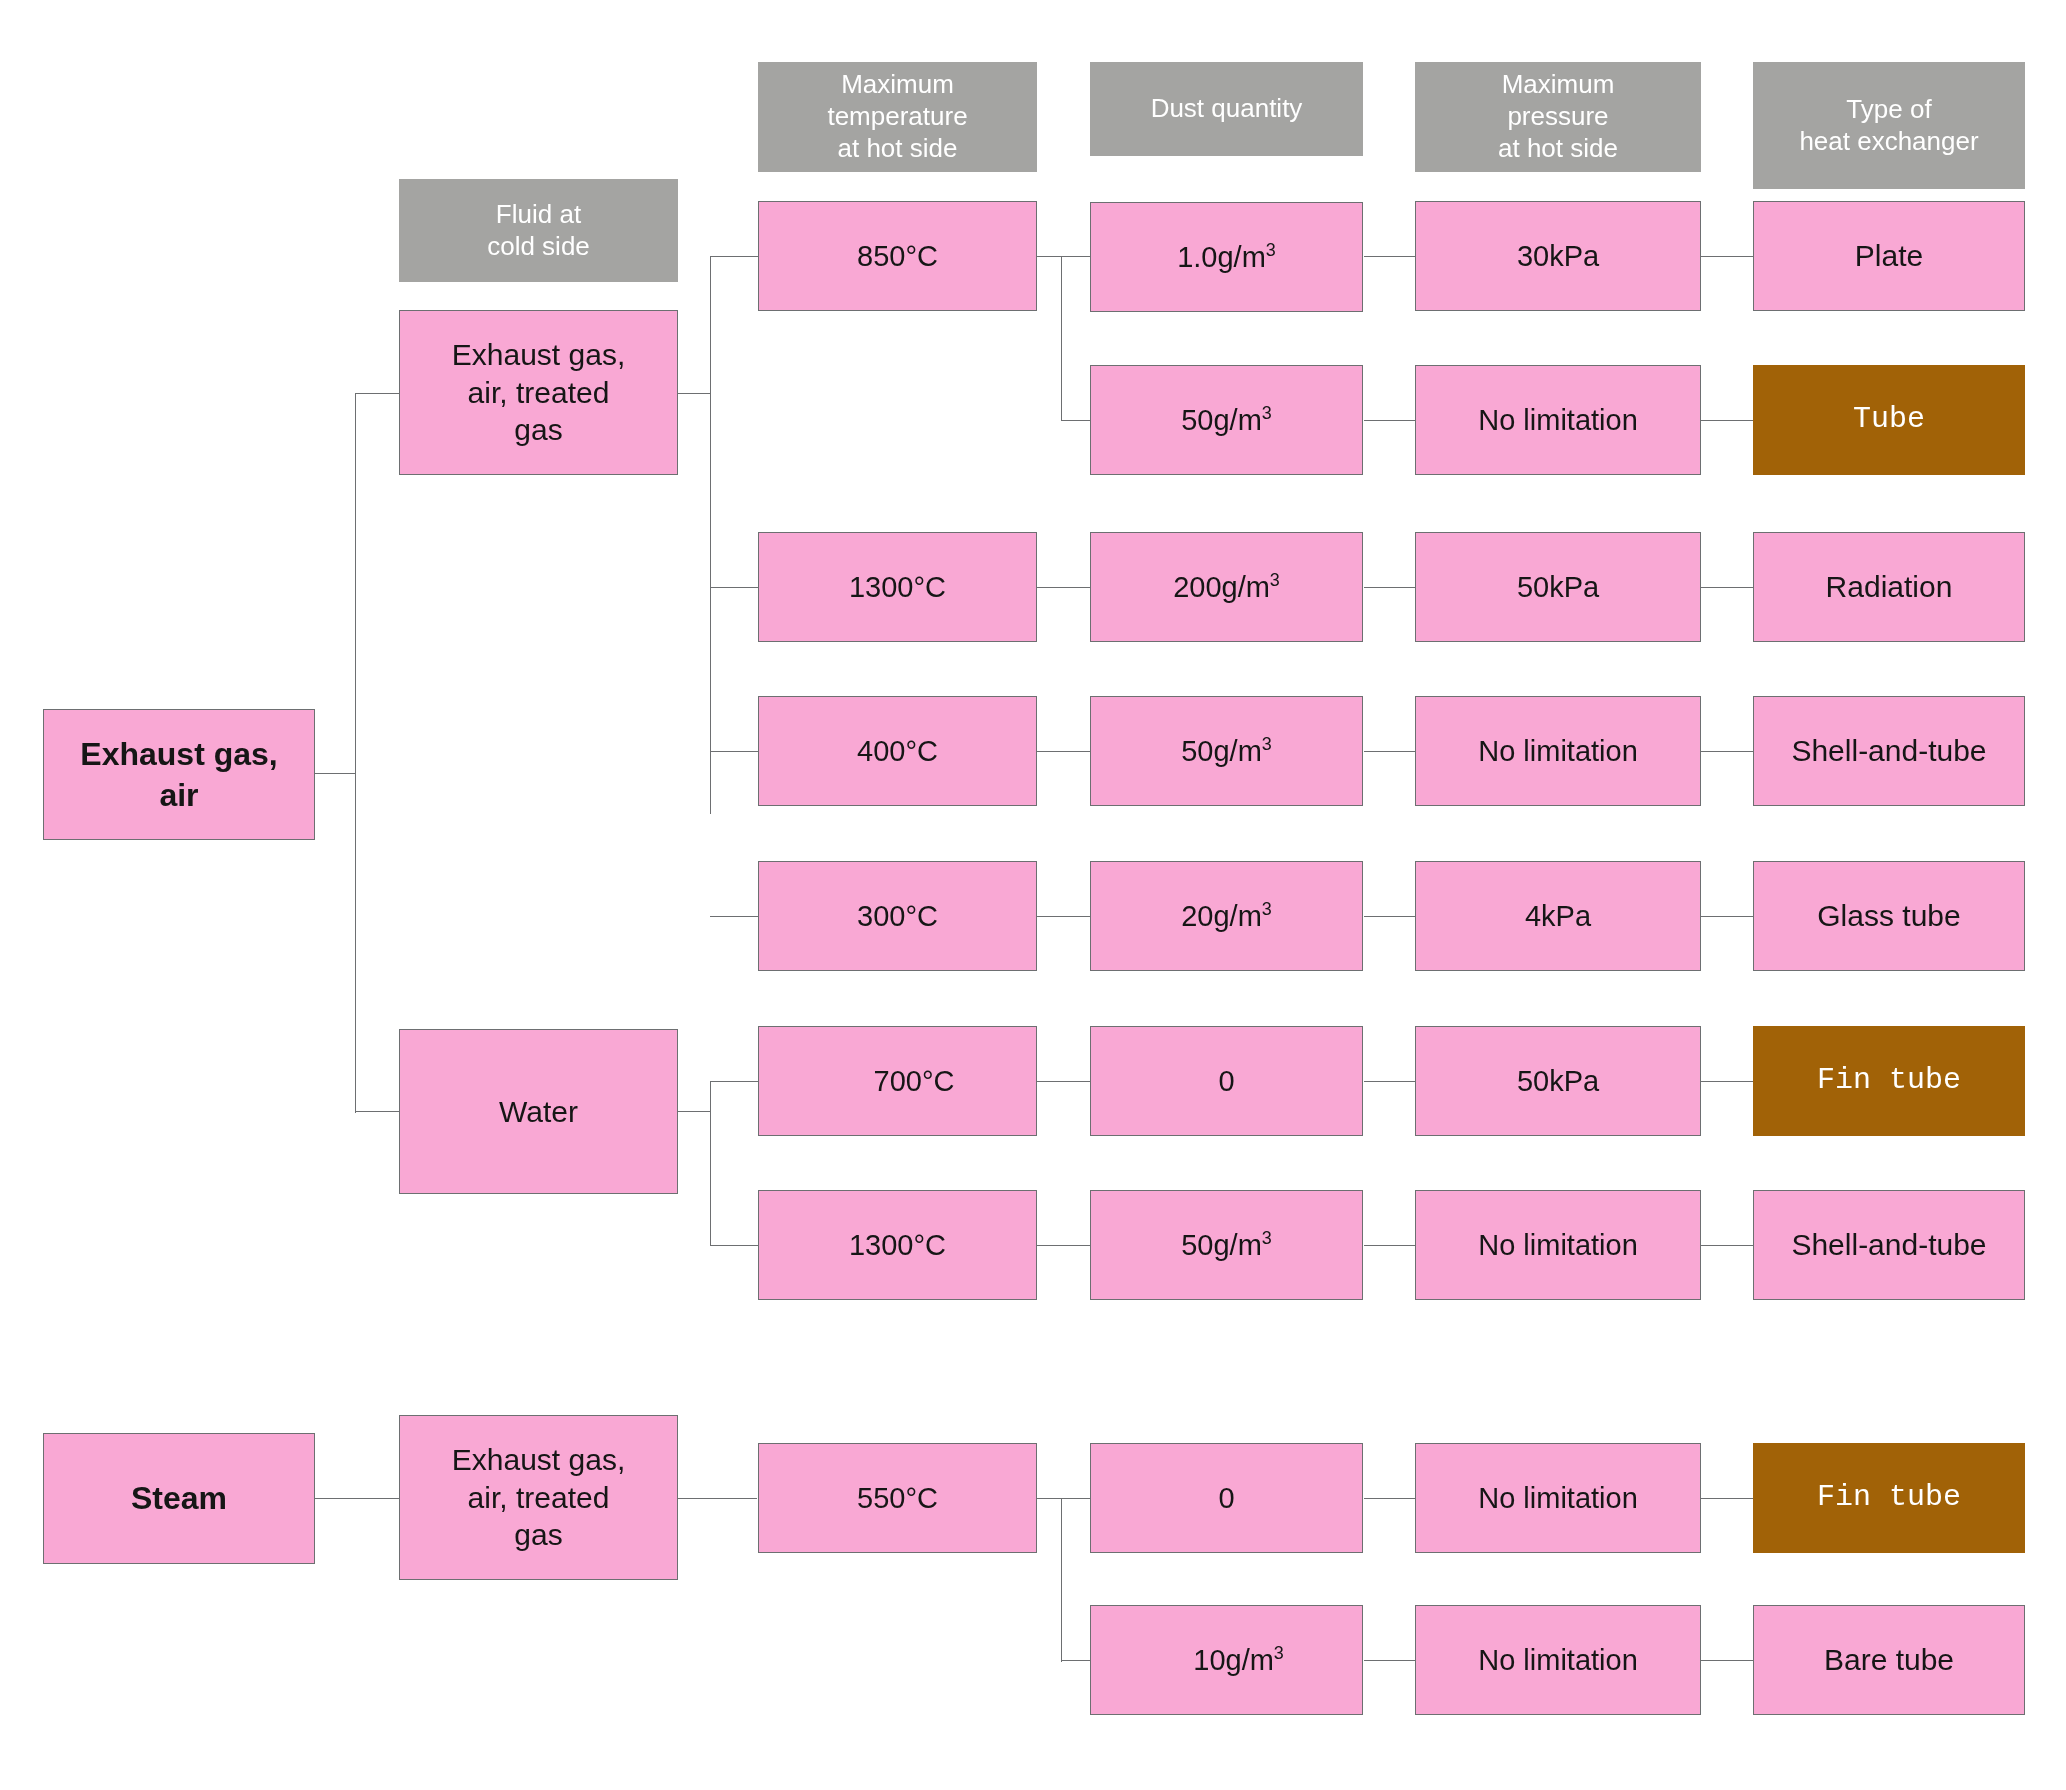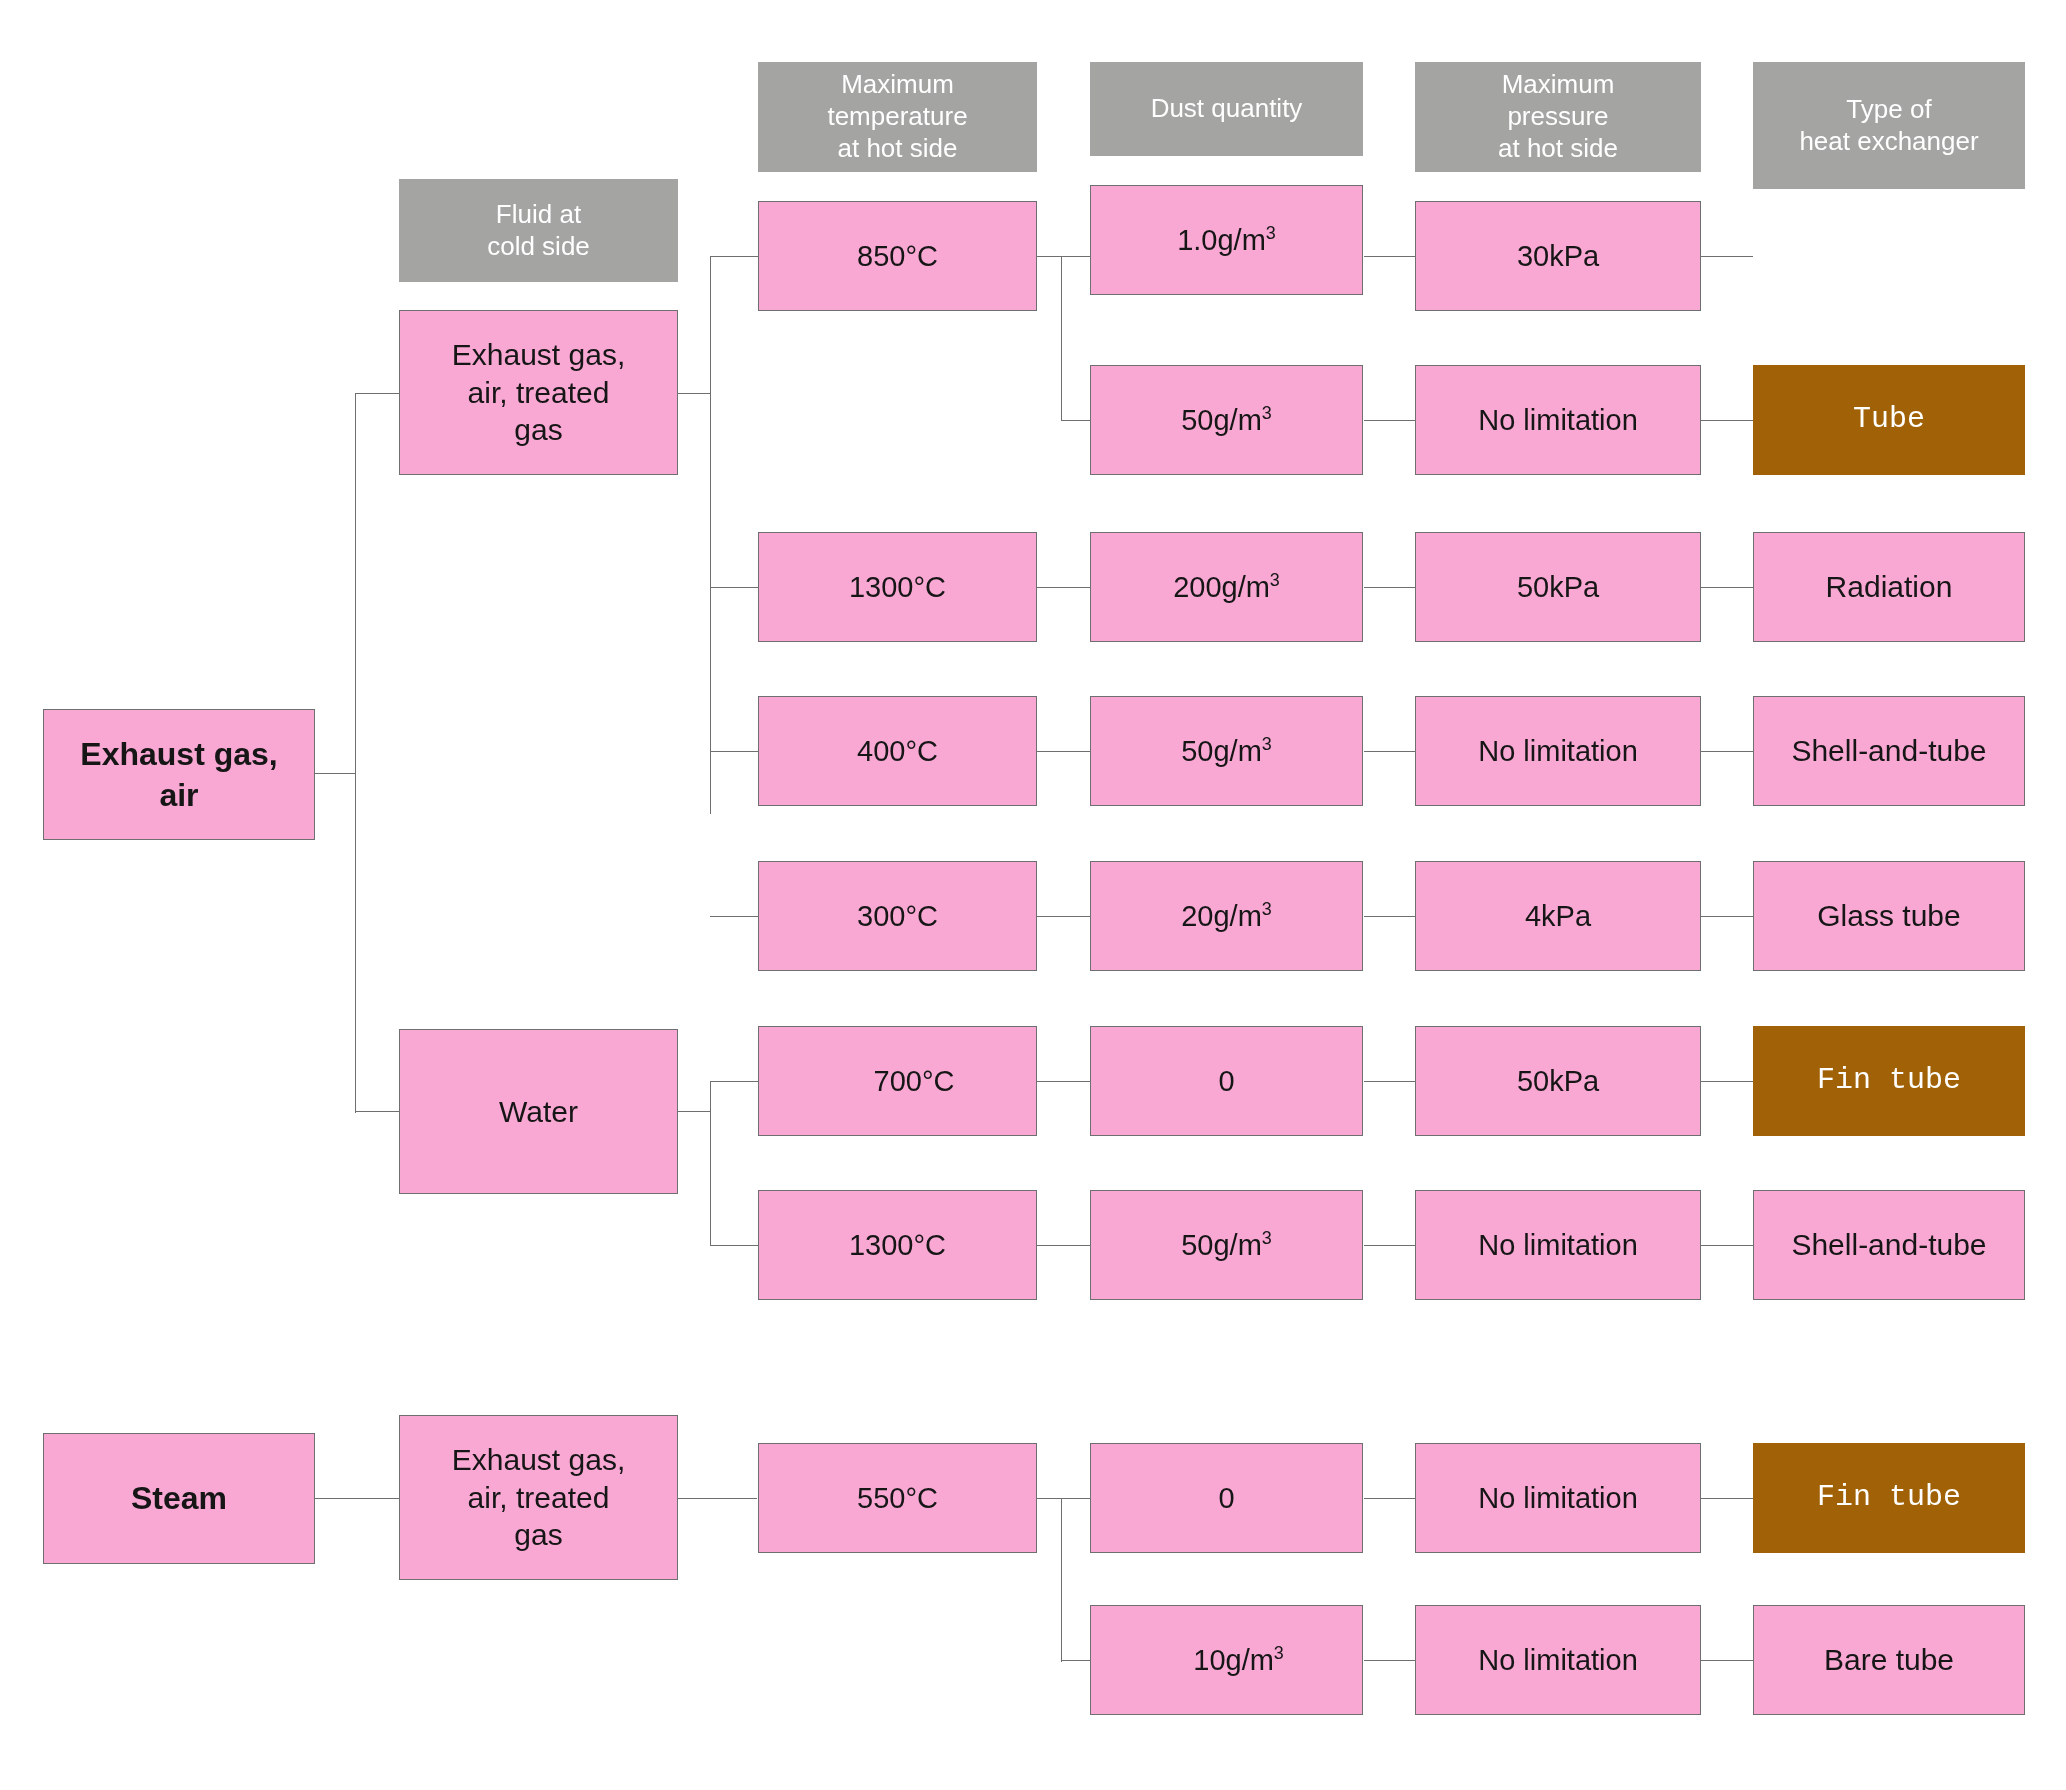--- a/index.html
+++ b/index.html
@@ -168,21 +168,21 @@
     </div>
 
   <div class="box" style="left:758px; top:201px; width:279px; height:110px;">850°C</div>
   <div class="box" style="left:758px; top:532px; width:279px; height:110px;">1300°C</div>
   <div class="box" style="left:758px; top:696px; width:279px; height:110px;">400°C</div>
   <div class="box" style="left:758px; top:861px; width:279px; height:110px;">300°C</div>
   <div class="box" style="left:758px; top:1026px; width:279px; height:110px;padding-left:40px;">700°C</div>
   <div class="box" style="left:758px; top:1190px; width:279px; height:110px;">1300°C</div>
   <div class="box" style="left:758px; top:1443px; width:279px; height:110px;">550°C</div>
 
-  <div class="box" style="left:1090px; top:185px; width:273px; height:110px;">
+  <div class="box" style="left:1090px; top:202px; width:273px; height:110px;">
       <span>1.0g/m<sup>3</sup></span>
     </div>
   <div class="box" style="left:1090px; top:365px; width:273px; height:110px;">
       <span>50g/m<sup>3</sup></span>
     </div>
   <div class="box" style="left:1090px; top:532px; width:273px; height:110px;">
       <span>200g/m<sup>3</sup></span>
     </div>
   <div class="box" style="left:1090px; top:696px; width:273px; height:110px;">
       <span>50g/m<sup>3</sup></span>
@@ -206,20 +206,21 @@
   <div class="box" style="left:1415px; top:201px; width:286px; height:110px;">30kPa</div>
   <div class="box" style="left:1415px; top:365px; width:286px; height:110px;">No limitation</div>
   <div class="box" style="left:1415px; top:532px; width:286px; height:110px;">50kPa</div>
   <div class="box" style="left:1415px; top:696px; width:286px; height:110px;">No limitation</div>
   <div class="box" style="left:1415px; top:861px; width:286px; height:110px;">4kPa</div>
   <div class="box" style="left:1415px; top:1026px; width:286px; height:110px;">50kPa</div>
   <div class="box" style="left:1415px; top:1190px; width:286px; height:110px;">No limitation</div>
   <div class="box" style="left:1415px; top:1443px; width:286px; height:110px;">No limitation</div>
   <div class="box" style="left:1415px; top:1605px; width:286px; height:110px;">No limitation</div>
 
+  <div class="box big" style="left:1753px; top:201px; width:272px; height:110px;">Plate</div>
   <div class="box big hl" style="left:1753px; top:365px; width:272px; height:110px;">Tube</div>
   <div class="box big" style="left:1753px; top:532px; width:272px; height:110px;">Radiation</div>
   <div class="box big" style="left:1753px; top:696px; width:272px; height:110px;">Shell-and-tube</div>
   <div class="box big" style="left:1753px; top:861px; width:272px; height:110px;">Glass tube</div>
   <div class="box big hl" style="left:1753px; top:1026px; width:272px; height:110px;">Fin tube</div>
   <div class="box big" style="left:1753px; top:1190px; width:272px; height:110px;">Shell-and-tube</div>
   <div class="box big hl" style="left:1753px; top:1443px; width:272px; height:110px;">Fin tube</div>
   <div class="box big" style="left:1753px; top:1605px; width:272px; height:110px;">Bare tube</div>
 
 </div>

